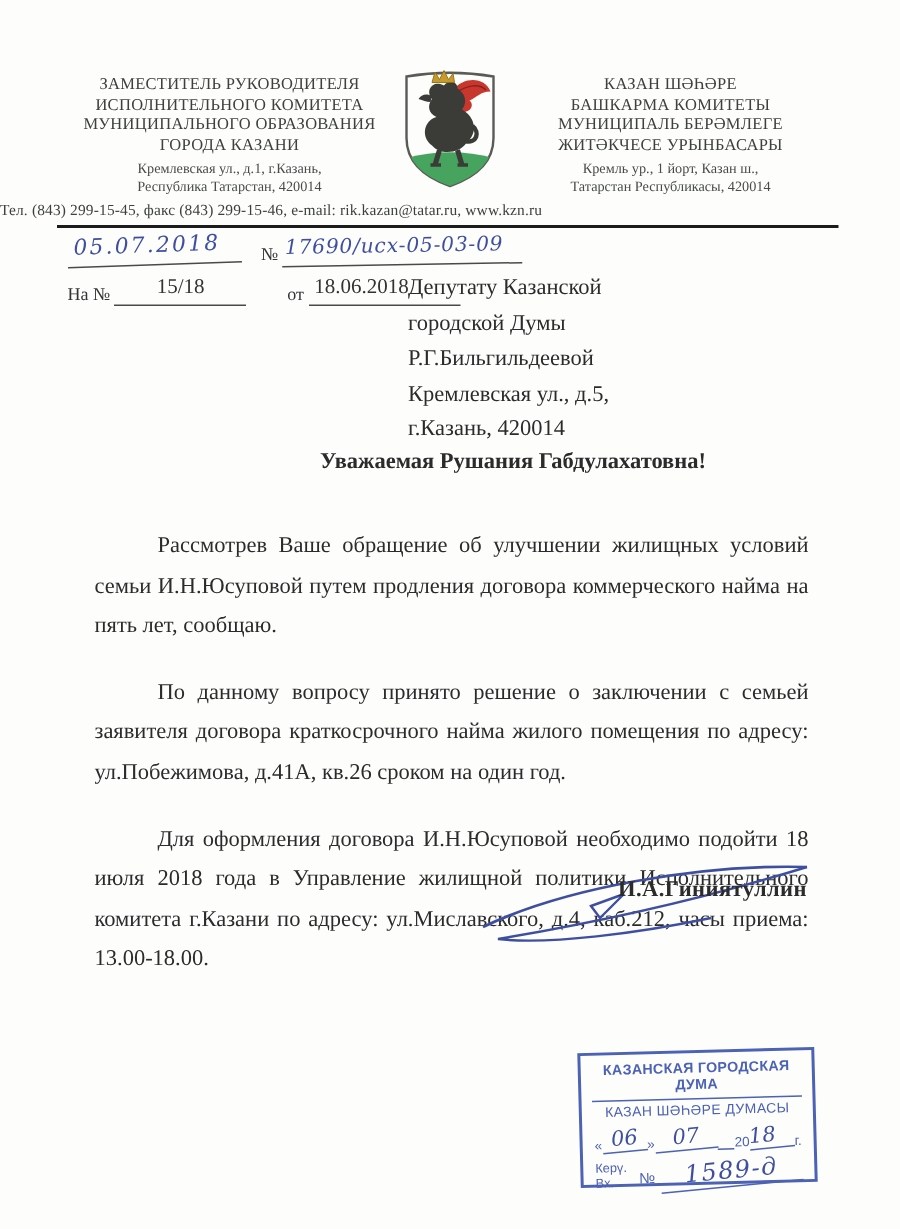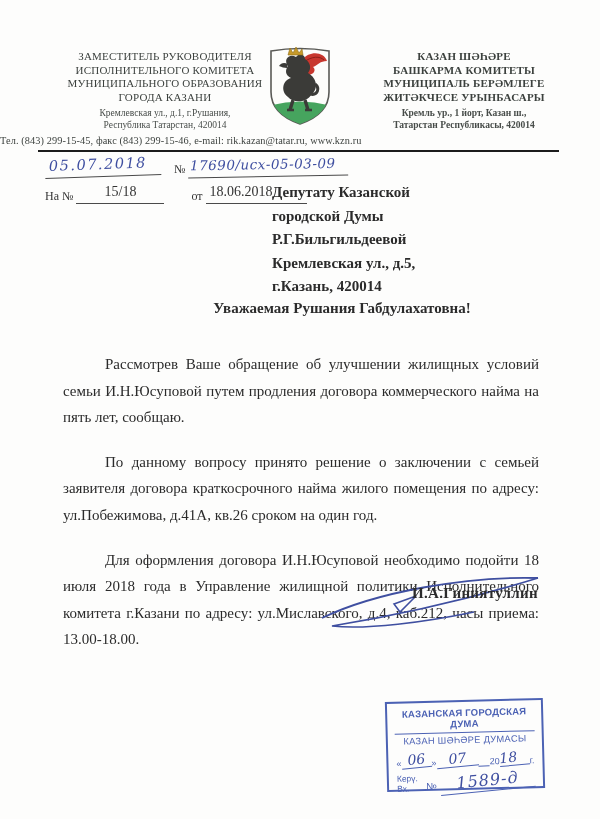--- a/index.html
+++ b/index.html
@@ -11,22 +11,22 @@
     position:relative;
     overflow:hidden;
   }
   .page{position:absolute;inset:0;}
 
   
   .org-block{
     position:absolute;top:50px;width:226px;
     text-align:center;color:#3c413e;
   }
-  .org-left{left:52px;}
-  .org-right{left:351px;font-weight:bold;}
+  .org-left{left:40px;}
+  .org-right{left:334px;}
   .org-title{font-size:11px;line-height:13.5px;letter-spacing:.2px;}
   .org-addr{font-size:9.5px;line-height:12px;margin-top:3px;color:#474c49;}
   .emblem{position:absolute;left:268px;top:44px;width:64px;height:84px;}
 
   .contact-line{
     position:absolute;top:135px;left:0;width:100%;
     text-align:left;font-size:10.3px;color:#3c413e;letter-spacing:.1px;
   }
   .head-rule{
     position:absolute;top:150px;left:38px;width:521px;height:2px;
@@ -47,21 +47,21 @@
   .no-label{display:inline-block;margin-left:10px;font-size:12px;}
   .num-hand{width:158px;font-size:13.5px;letter-spacing:.5px;transform:rotate(-1deg);padding-left:2px;height:20px;}
   .na-label{display:inline-block;font-size:12px;}
   .reply-num{width:88px;text-align:center;font-size:14px;height:19px;}
   .ot-label{display:inline-block;margin-left:24px;font-size:12px;}
   .reply-date{width:97px;font-size:14px;padding-left:4px;height:19px;}
 
   
   .recipient{
     position:absolute;left:272px;top:181px;width:230px;
-    font-weight:bold;font-size:15px;line-height:23.5px;color:#2b2b2b;
+    font-weight:normal;font-size:15px;line-height:23.5px;color:#2b2b2b;
   }
 
   
   .salutation{
     position:absolute;top:300px;left:0;width:100%;
     text-align:center;font-weight:bold;font-size:15px;color:#2b2b2b;padding-left:42px;
   }
   .body-text{
     position:absolute;left:45px;top:333px;width:512px;
     font-size:15px;line-height:26.6px;color:#2b2b2b;
@@ -113,21 +113,21 @@
 <div class="page">
 
   <div class="org-block org-left">
     <div class="org-title">
       <div>ЗАМЕСТИТЕЛЬ РУКОВОДИТЕЛЯ</div>
       <div>ИСПОЛНИТЕЛЬНОГО КОМИТЕТА</div>
       <div>МУНИЦИПАЛЬНОГО ОБРАЗОВАНИЯ</div>
       <div>ГОРОДА КАЗАНИ</div>
     </div>
     <div class="org-addr">
-      <div>Кремлевская ул., д.1, г.Рушания,</div>
+      <div>Кремлевская ул., д.1, г.Казань,</div>
       <div>Республика Татарстан, 420014</div>
     </div>
   </div>
 
   <svg class="emblem" viewBox="0 0 64 84">
     <defs>
       <clipPath id="shieldClip">
         <path d="M3 7 Q32 2 61 7 L61 48 Q61 70 32 80 Q3 70 3 48 Z"></path>
       </clipPath>
     </defs>

